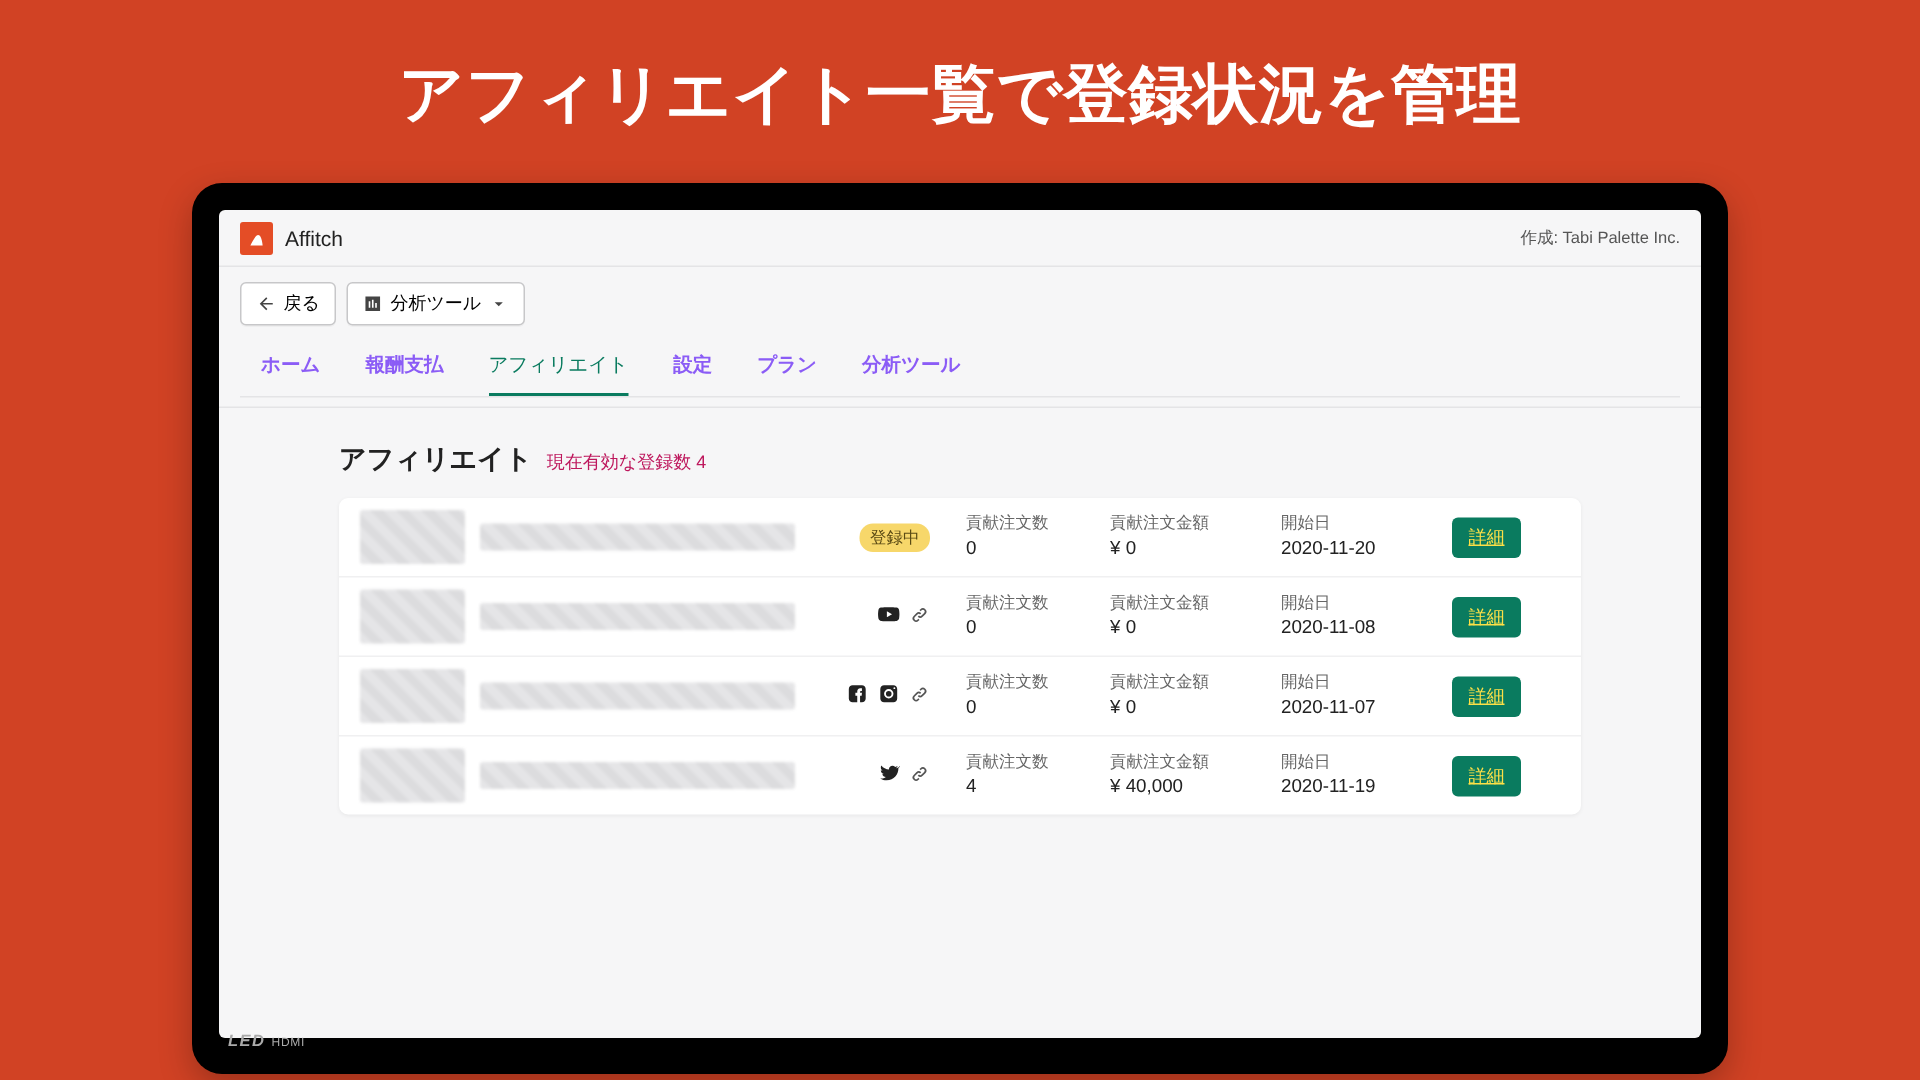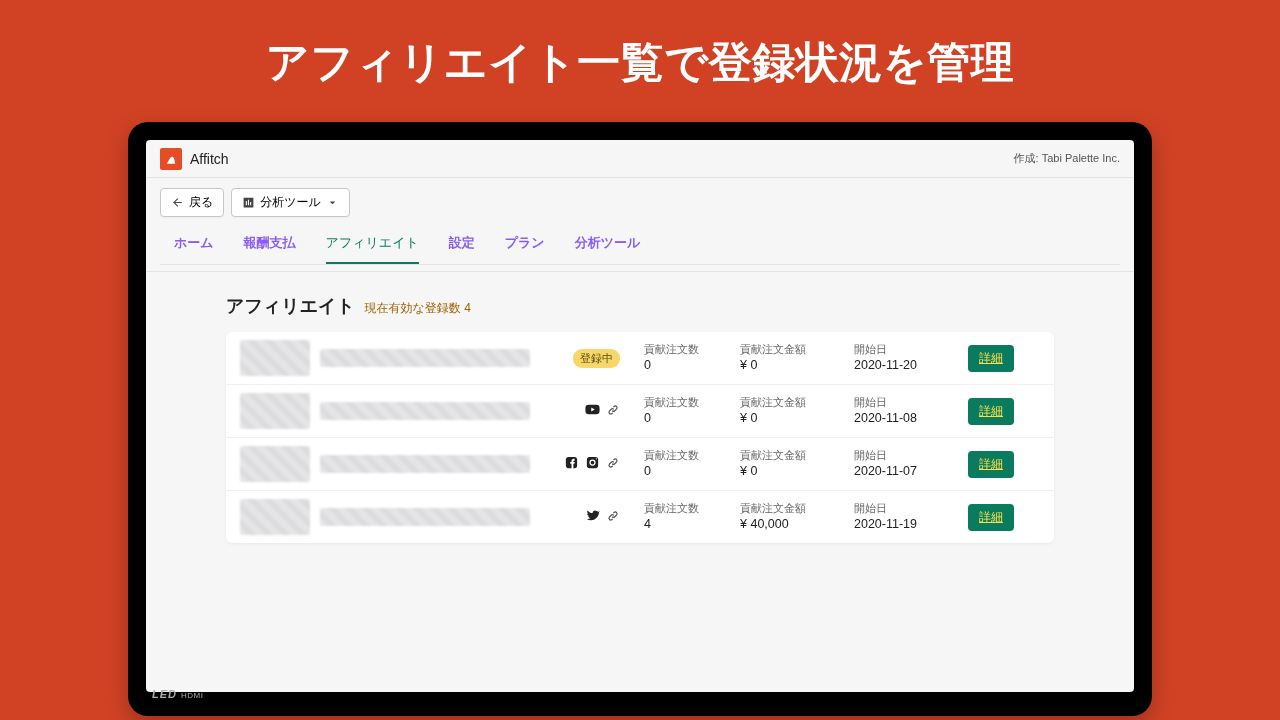--- a/index.html
+++ b/index.html
@@ -106,21 +106,21 @@
       color: #0a7b5f;
       border-bottom-color: #0a7b5f;
       font-weight: 500;
     }
     
     .main {
       padding: 22px 80px;
       overflow: auto;
     }
     .page-title { font-size: 18px; font-weight: 600; display: inline-block; }
-    .page-subtitle { font-size: 12px; color: #a16207; margin-left: 6px; }
+    .page-subtitle { font-size: 12px; color: #be185d; margin-left: 6px; }
     .card {
       background: #fff;
       border-radius: 6px;
       margin-top: 14px;
       box-shadow: 0 1px 3px rgba(0,0,0,0.06);
       overflow: hidden;
     }
     .row {
       display: flex;
       align-items: center;

